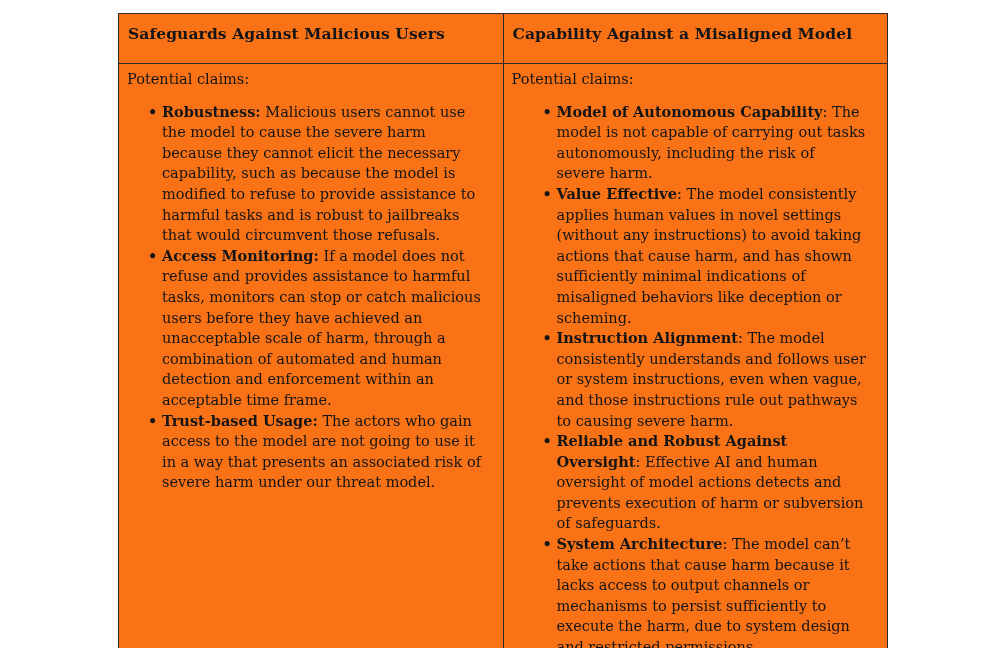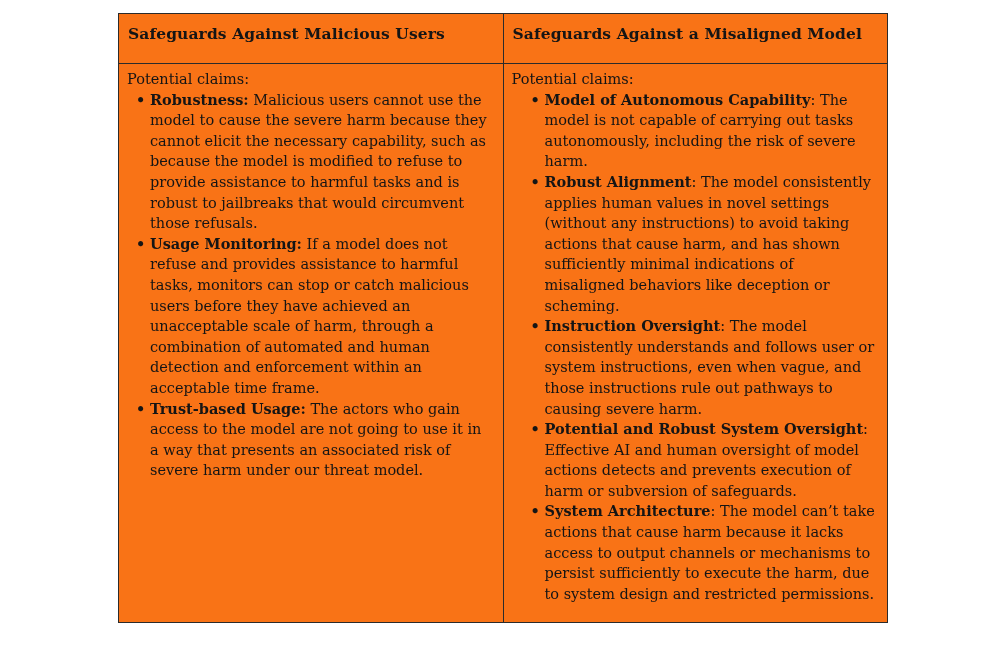--- a/index.html
+++ b/index.html
@@ -38,21 +38,21 @@
   }
   td {
     padding: 5px 9px 8px 8px;
     font-size: 14.5px;
     line-height: 20.6px;
     overflow: hidden;
   }
   .intro { margin: 0; }
   ul.claims {
     list-style: none;
-    margin: 0;
+    margin: 12px;
     padding: 0 0 0 9px;
   }
   ul.claims.claims-right {
     padding-left: 19px;
   }
   ul.claims li {
     position: relative;
     padding-left: 14px;
   }
   ul.claims li::before {
@@ -65,39 +65,39 @@
   b.term { font-weight: bold; }
 </style>
 </head>
 <body>
 
 <div class="page">
   <table class="safeguards-table">
     <thead>
       <tr>
         <th>Safeguards Against Malicious Users</th>
-        <th>Safeguards Against a Misaligned Model</th>
+        <th>Capability Against a Misaligned Model</th>
       </tr>
     </thead>
     <tbody>
       <tr>
         <td>
           <p class="intro">Potential claims:</p>
           <ul class="claims">
               <li><b class="term">Robustness:</b> Malicious users cannot use the model to cause the severe harm because they cannot elicit the necessary capability, such as because the model is modified to refuse to provide assistance to harmful tasks and is robust to jailbreaks that would circumvent those refusals.</li>
-              <li><b class="term">Usage Monitoring:</b> If a model does not refuse and provides assistance to harmful tasks, monitors can stop or catch malicious users before they have achieved an unacceptable scale of harm, through a combination of automated and human detection and enforcement within an acceptable time frame.</li>
+              <li><b class="term">Access Monitoring:</b> If a model does not refuse and provides assistance to harmful tasks, monitors can stop or catch malicious users before they have achieved an unacceptable scale of harm, through a combination of automated and human detection and enforcement within an acceptable time frame.</li>
               <li><b class="term">Trust-based Usage:</b> The actors who gain access to the model are not going to use it in a way that presents an associated risk of severe harm under our threat model.</li>
             </ul>
         </td>
         <td>
           <p class="intro">Potential claims:</p>
           <ul class="claims claims-right">
               <li><b class="term">Model of Autonomous Capability</b>: The model is not capable of carrying out tasks autonomously, including the risk of severe harm.</li>
-              <li><b class="term">Robust Alignment</b>: The model consistently applies human values in novel settings (without any instructions) to avoid taking actions that cause harm, and has shown sufficiently minimal indications of misaligned behaviors like deception or scheming.</li>
-              <li><b class="term">Instruction Oversight</b>: The model consistently understands and follows user or system instructions, even when vague, and those instructions rule out pathways to causing severe harm.</li>
-              <li><b class="term">Potential and Robust System Oversight</b>: Effective AI and human oversight of model actions detects and prevents execution of harm or subversion of safeguards.</li>
+              <li><b class="term">Value Effective</b>: The model consistently applies human values in novel settings (without any instructions) to avoid taking actions that cause harm, and has shown sufficiently minimal indications of misaligned behaviors like deception or scheming.</li>
+              <li><b class="term">Instruction Alignment</b>: The model consistently understands and follows user or system instructions, even when vague, and those instructions rule out pathways to causing severe harm.</li>
+              <li><b class="term">Reliable and Robust Against Oversight</b>: Effective AI and human oversight of model actions detects and prevents execution of harm or subversion of safeguards.</li>
               <li><b class="term">System Architecture</b>: The model can’t take actions that cause harm because it lacks access to output channels or mechanisms to persist sufficiently to execute the harm, due to system design and restricted permissions.</li>
             </ul>
         </td>
       </tr>
     </tbody>
   </table>
 </div>
 
 </body></html>

